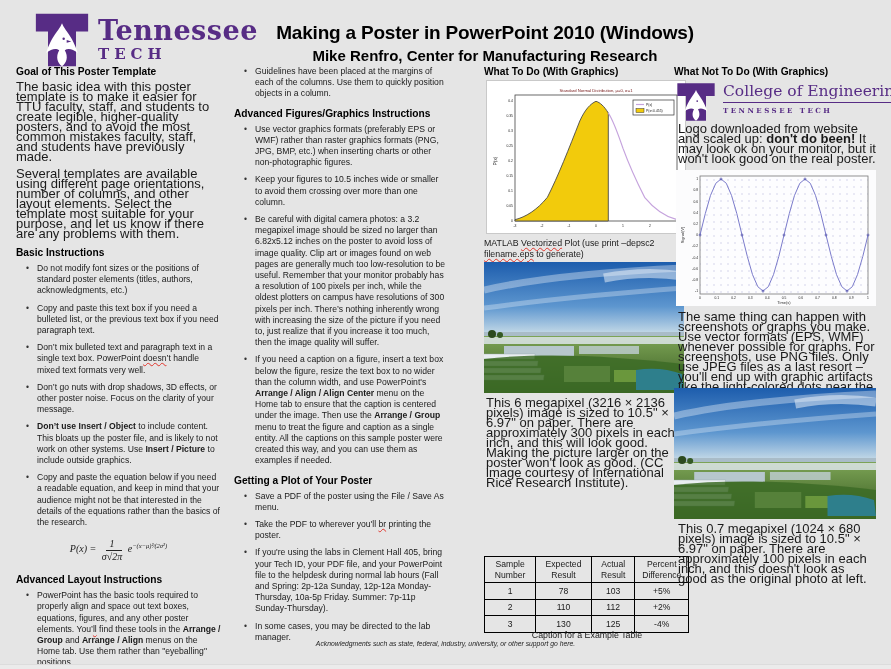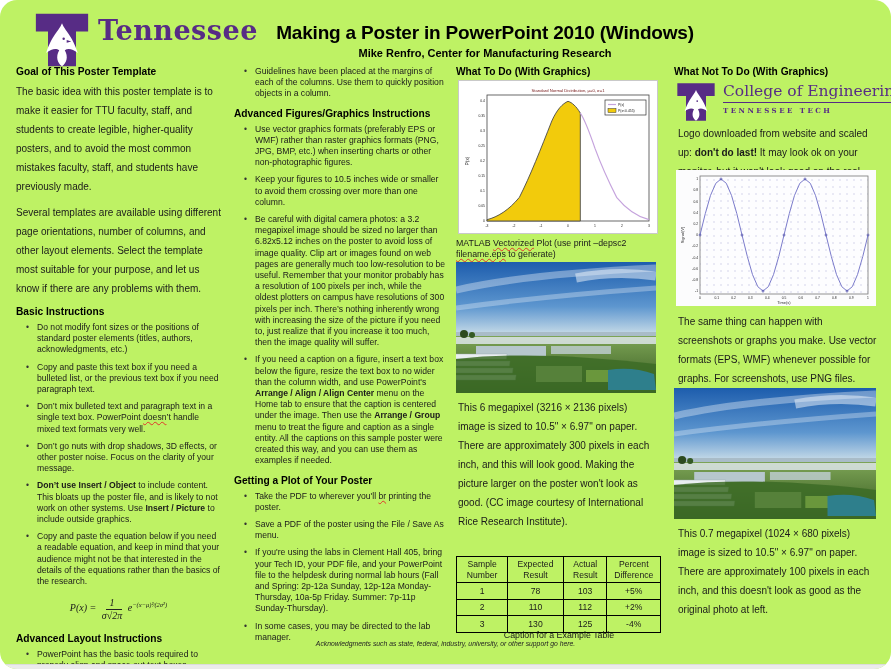--- a/index.html
+++ b/index.html
@@ -1,36 +1,36 @@
 <!DOCTYPE html>
 <html><head>
 <meta charset="utf-8">
 <style>
   html,body{margin:0;padding:0;background:#fff;}
-  .poster{position:relative;width:891px;height:669px;background:#bef264;overflow:hidden;
-          font-family:"Liberation Sans",sans-serif;color:#1a1a1a;border-radius:17px;}
+  .poster{position:relative;width:891px;height:669px;background:#e5e5e5;overflow:hidden;
+          font-family:"Liberation Sans",sans-serif;color:#1a1a1a;}
   
   .logo{position:absolute;left:34px;top:12px;display:flex;align-items:flex-start;gap:8px;}
   .logo-mark{width:56px;height:56px;}
   .logo-text{padding-top:6px;}
   .logo-name{font-family:"DejaVu Serif","Liberation Serif",serif;font-weight:bold;
              font-size:27px;line-height:26px;color:#572c85;letter-spacing:.5px;}
   .logo-sub{font-family:"DejaVu Serif","Liberation Serif",serif;font-weight:bold;
             font-size:15px;color:#572c85;letter-spacing:5px;margin-top:1px;}
   .titleblock{position:absolute;left:240px;top:22px;width:490px;text-align:center;}
   .titleblock h1{margin:0;font-size:19px;letter-spacing:-.2px;font-weight:bold;color:#000;}
-  .subtitle{font-size:11px;font-weight:bold;margin-top:3px;color:#000;}
+  .subtitle{font-size:15px;font-weight:bold;margin-top:3px;color:#000;}
   
   .col{position:absolute;top:66px;height:585px;}
   #c1{left:16px;width:205px;}
   #c2{left:234px;width:213px;}
-  #c3{left:456px;width:206px;}
+  #c3{left:484px;width:206px;}
   #c4{left:674px;width:210px;}
   h2{font-size:10.2px;font-weight:bold;margin:0 0 5px 0;color:#000;}
-  .col p{font-size:10px;line-height:19px;margin:0 0 7px 0;}
+  .col p{font-size:13px;line-height:10px;margin:0 0 7px 0;}
   ul{list-style:none;margin:0 0 3px 0;padding:0;}
   li{font-size:8.6px;line-height:11.2px;margin:0 0 6px 21px;position:relative;}
   li::before{content:"•";position:absolute;left:-11px;top:0;font-size:8.6px;color:#333;}
   .sq{text-decoration:underline;text-decoration-style:wavy;text-decoration-color:#e0342b;
       text-decoration-thickness:1px;text-underline-offset:1px;}
   .mt{margin-top:8px;}
   
   .equation{font-family:"Liberation Serif",serif;font-style:italic;font-size:10px;
             text-align:center;margin:10px 0 12px 0;}
   .frac{display:inline-flex;flex-direction:column;align-items:center;vertical-align:middle;margin:0 3px;}
@@ -73,20 +73,21 @@
   <div class="logo">
     <svg class="logo-mark" viewBox="0 0 60 60">
       <path fill="#572c85" d="M2,2 h56 v19 h-13 v37 h-30 v-37 h-13 z"></path>
       <path fill="#fff" d="M30,12 C27,20 19,25 13,44 C19,39 24,39 27,41 C23,48 25,55 30,58 C35,55 37,48 33,41 C36,39 41,39 47,44 C41,25 33,20 30,12 Z"></path>
       <circle cx="30" cy="30" r="5.5" fill="#fff"></circle>
       <circle cx="31.8" cy="28.6" r="1.3" fill="#572c85"></circle>
       <path fill="#572c85" d="M35,30 l5,1.5 l-5,1.5 z"></path>
     </svg>
     <div class="logo-text">
       <div class="logo-name">Tennessee</div>
+      <div class="logo-sub">TECH</div>
     </div>
   </div>
 
   <div class="titleblock">
     <h1>Making a Poster in PowerPoint 2010 (Windows)</h1>
     <div class="subtitle">Mike Renfro, Center for Manufacturing Research</div>
   </div>
 
   <div class="col" id="c1">
     <h2>Goal of This Poster Template</h2>
@@ -122,22 +123,22 @@
     </ul>
     <h2 class="mt">Advanced Figures/Graphics Instructions</h2>
     <ul>
       <li>Use vector graphics formats (preferably EPS or WMF) rather than raster graphics formats (PNG, JPG, BMP, etc.) when inserting charts or other non-photographic figures.</li>
       <li>Keep your figures to 10.5 inches wide or smaller to avoid them crossing over more than one column.</li>
       <li>Be careful with digital camera photos: a 3.2 megapixel image should be sized no larger than 6.82x5.12 inches on the poster to avoid loss of image quality. Clip art or images found on web pages are generally much too low-resolution to be useful. Remember that your monitor probably has a resolution of 100 pixels per inch, while the oldest plotters on campus have resolutions of 300 pixels per inch. There’s nothing inherently wrong with increasing the size of the picture if you need to, just realize that if you increase it too much, then the image quality will suffer.</li>
       <li>If you need a caption on a figure, insert a text box below the figure, resize the text box to no wider than the column width, and use PowerPoint's <b>Arrange / Align / Align Center</b> menu on the Home tab to ensure that the caption is centered under the image. Then use the <b>Arrange / Group</b> menu to treat the figure and caption as a single entity. All the captions on this sample poster were created this way, and you can use them as examples if needed.</li>
     </ul>
     <h2 class="mt">Getting a Plot of Your Poster</h2>
     <ul>
+      <li>Save a PDF of the poster using the File / Save As menu.</li>
       <li>Take the PDF to wherever you'll <span class="sq">br</span> printing the poster.</li>
-      <li>Save a PDF of the poster using the File / Save As menu.</li>
       <li>If you're using the labs in Clement Hall 405, bring your Tech ID,  your PDF file, and your PowerPoint file to the helpdesk during normal lab hours (Fall and Spring: 2p-12a Sunday, 12p-12a Monday-Thursday, 10a-5p Friday. Summer: 7p-11p Sunday-Thursday).</li>
       <li>In some cases,  you may be directed to the lab manager.</li>
 
     </ul>
   </div>
 
   <div class="col" id="c3">
     <h2>What To Do (With Graphics)</h2>
 
     <svg class="gauss" width="198" height="152" viewBox="0 0 198 152">
@@ -260,21 +261,21 @@
         <path fill="#fff" d="M30,12 C27,20 19,25 13,44 C19,39 24,39 27,41 C23,48 25,55 30,58 C35,55 37,48 33,41 C36,39 41,39 47,44 C41,25 33,20 30,12 Z"></path>
         <circle cx="30" cy="30" r="5.5" fill="#fff"></circle>
         <circle cx="31.8" cy="28.6" r="1.3" fill="#572c85"></circle>
       </svg>
       <div>
         <div class="coe-name">College of Engineering</div>
         <div class="coe-sub">TENNESSEE TECH</div>
       </div>
     </div>
 
-    <p class="c4text" style="top:58px">Logo downloaded from website and scaled up: <b>don't do last!</b> It may look ok on your monitor, but it won't look good on the real poster.</p>
+    <p class="c4text" style="top:58px">Logo downloaded from website and scaled up: <b>don't do been!</b> It may look ok on your monitor, but it won't look good on the real poster.</p>
 
     <svg class="sine" width="200" height="136" viewBox="0 0 200 136">
       <defs>
         <pattern id="jpegdots" width="7" height="7" patternUnits="userSpaceOnUse">
           <rect width="7" height="7" fill="#fdfdff"></rect>
           <circle cx="3" cy="3" r="1" fill="#e3e3f2"></circle>
         </pattern>
       </defs>
       <rect width="200" height="136" fill="#fcfcfd"></rect>
       <rect x="24" y="6" width="168" height="118" fill="url(#jpegdots)" stroke="#777" stroke-width="0.8"></rect>

